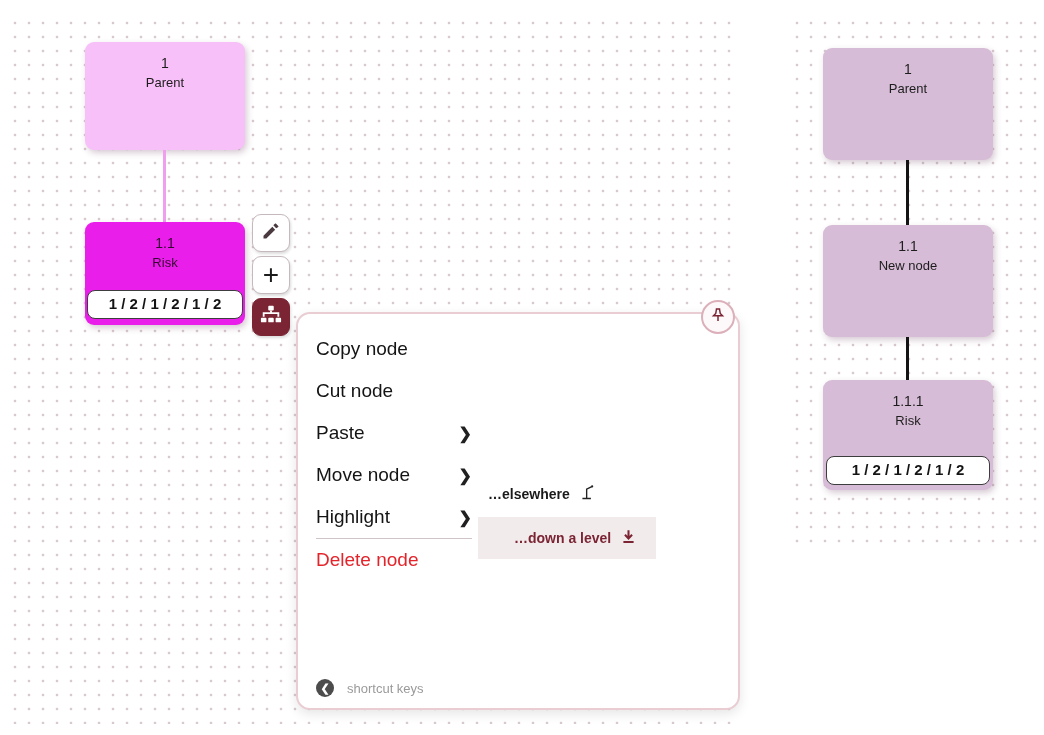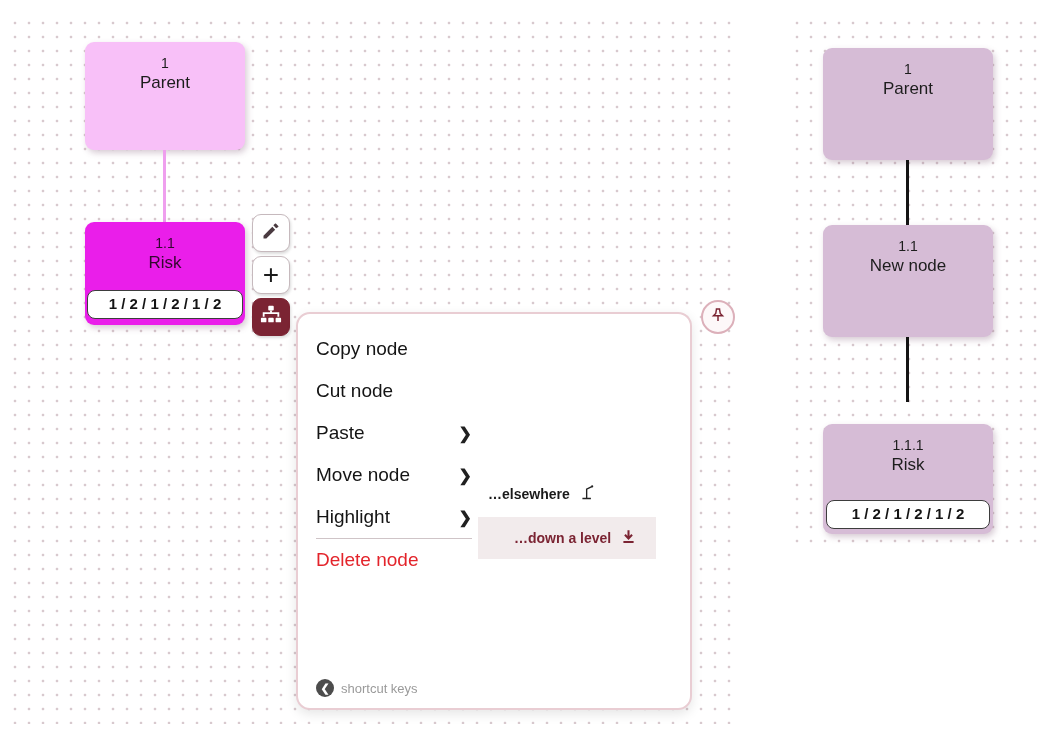--- a/index.html
+++ b/index.html
@@ -13,28 +13,28 @@
     background-size: 14px 14px;
   }
   .canvas-left  { left:8px;   top:16px; width:730px; height:708px; }
   .canvas-right { left:790px; top:16px; width:248px; height:530px; }
 
   .node {
     position:absolute; border-radius:9px; text-align:center; padding-top:12px;
     box-shadow:2px 3px 6px rgba(110,70,100,0.28); cursor:pointer;
   }
   .node .nid    { font-size:14px; line-height:18px; }
-  .node .nlabel { font-size:17px; line-height:22px; font-weight:400; }
+  .node .nlabel { font-size:13px; line-height:22px; font-weight:400; }
 
   .node-parent-left { left:77px; top:26px; width:160px; height:108px; background:#f8c0f8; color:#1c1c1c; }
   .node-risk-left   { left:77px; top:206px; width:160px; height:103px; background:#ea1eea; color:#33082f; }
   .node-right       { left:33px; width:170px; height:112px; background:#d6bcd6; color:#1d1d1d; }
   .node-parent-right { top:32px; }
   .node-newnode-right { top:209px; }
-  .node-risk-right  { top:408px; height:110px; }
+  .node-risk-right  { top:364px; height:110px; }
 
   .edge-left {
     position:absolute; left:155px; top:134px; width:3px; height:72px; background:#ef9fee;
   }
   .edge-right { position:absolute; left:116px; width:3px; background:#141414; }
   .edge-right-1 { top:144px; height:65px; }
   .edge-right-2 { top:321px; height:65px; }
 
   .badge {
     position:absolute; left:2px; right:2px; bottom:6px; height:29px;
@@ -47,21 +47,21 @@
     position:absolute; left:244px; width:38px; height:38px;
     background:#fff; border:1px solid #c6b9bd; border-radius:9px;
     display:flex; align-items:center; justify-content:center;
     box-shadow:1px 2px 3px rgba(0,0,0,0.14); cursor:pointer;
   }
   .tool-edit { top:198px; }
   .tool-add  { top:240px; font-size:28px; color:#1c1c1c; line-height:1; }
   .tool-menu { top:282px; background:#7b2433; border-color:#7b2433; }
 
   .ctx-menu {
-    position:absolute; left:296px; top:312px; width:396px; height:398px;
+    position:absolute; left:296px; top:312px; width:444px; height:398px;
     background:#fff; border:2px solid #e9cdd3; border-radius:14px;
     box-shadow:0 4px 12px rgba(0,0,0,0.10);
   }
   .menu-list { position:absolute; left:18px; top:14px; width:156px; }
   .menu-item {
     height:42px; display:flex; align-items:center;
     font-size:19px; color:#141414; cursor:pointer;
   }
   .menu-item .chev { margin-left:auto; font-size:16px; font-weight:700; color:#202020; }
   .menu-item.danger { color:#e3242b; }
@@ -76,21 +76,21 @@
   .sub-down { left:180px; top:203px; color:#7b2433; background:#f2ebec;padding-left:36px; }
 
   .menu-footer {
     position:absolute; left:18px; top:362px; height:24px;
     display:flex; align-items:center; gap:7px; cursor:pointer;
   }
   .footer-circle {
     width:18px; height:18px; border-radius:50%; background:#4c4c4c; color:#fff;
     font-size:11px; display:flex; align-items:center; justify-content:center; font-weight:700;
   }
-  .menu-footer .txt { font-size:13px; color:#9a9a9a; }
+  .menu-footer .txt { font-size:13px; color:#9a9a9a;margin-left:6px; }
 
   .pin-btn {
     position:absolute; left:403px; top:-14px; width:34px; height:34px;
     background:#fdf8f9; border:2px solid #dcb0ba; border-radius:50%;
     display:flex; align-items:center; justify-content:center; cursor:pointer;
   }
 </style>
 </head>
 <body>
 

